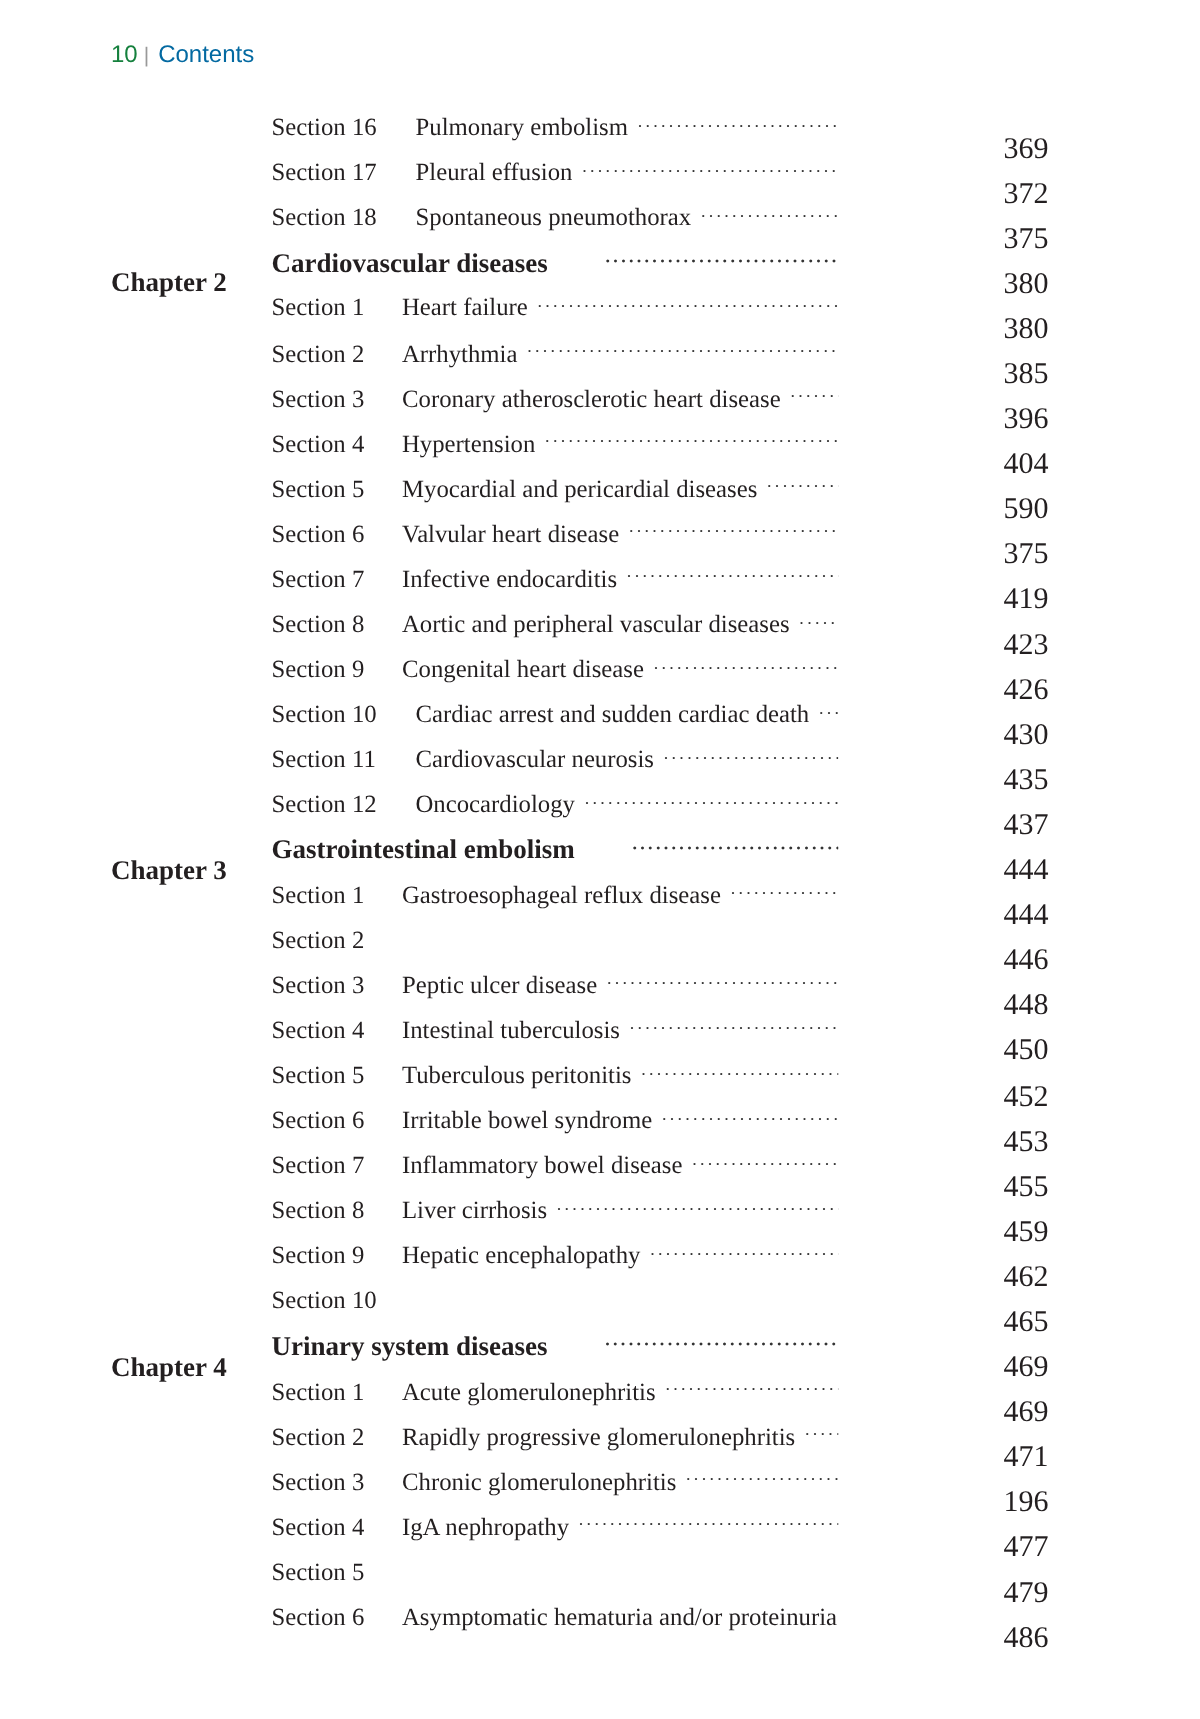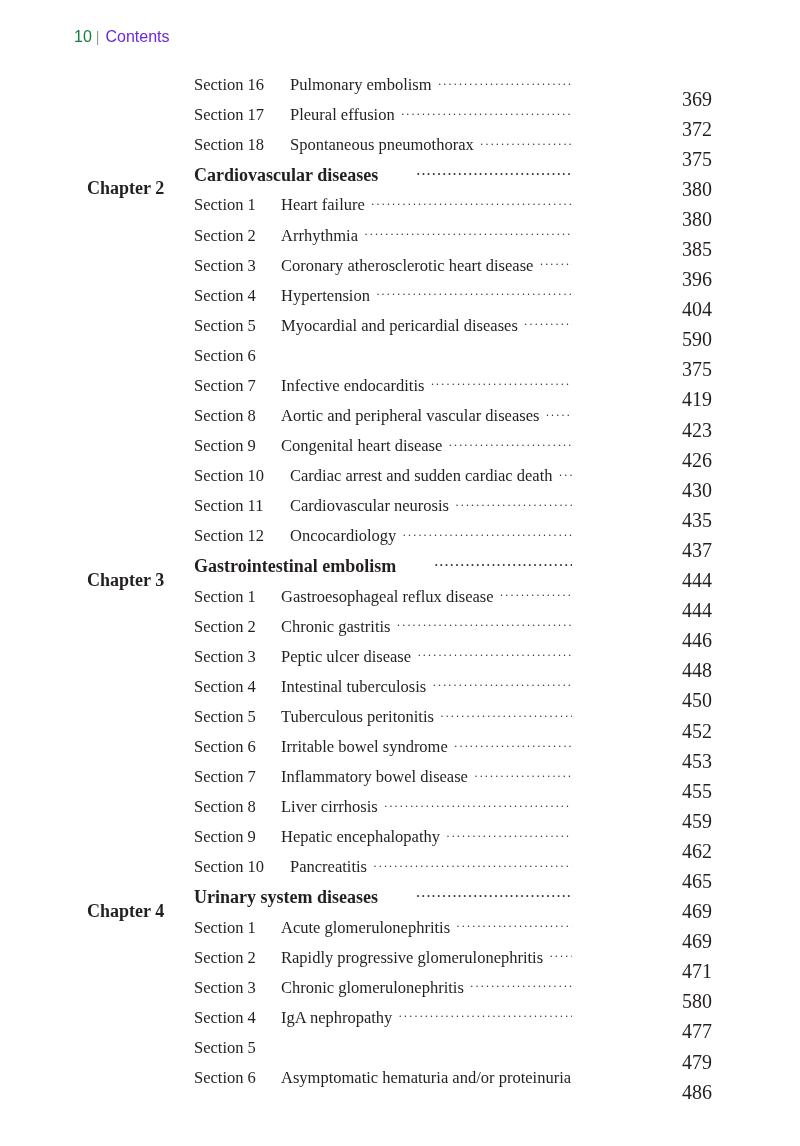--- a/index.html
+++ b/index.html
@@ -1,21 +1,21 @@
 <!DOCTYPE html>
 <html><head>
 <meta charset="utf-8">
 <style>
   html, body { margin: 0; padding: 0; background: #ffffff; }
   body { width: 800px; height: 1146px; position: relative; overflow: hidden; font-family: "Liberation Serif", serif; color: #231f20; }
   .header { position: absolute; left: 74px; top: 28px; font-family: "Liberation Sans", sans-serif; font-size: 16px; color: #333; }
   .header .num { color: #15803d; }
   .header .sep { color: #999; margin: 0 6px 0 4px; font-size: 14px; }
-  .header .title { color: #6d28d9; }
-  .toc { position: absolute; left: 13px; top: 70px; width: 704px; }
+  .header .title { color: #0369a1; }
+  .toc { position: absolute; left: 0; top: 70px; width: 704px; }
   .row { position: relative; height: 30.1px; display: flex; align-items: center; font-size: 16.5px; }
   .row .label { position: absolute; white-space: nowrap; }
   .row.section .label { left: 181px; }
   .row.chapter .label { left: 74px; font-weight: bold; font-size: 18px; margin-top: 27px; }
   .row .title-wrap { position: absolute; left: 268px; right: 145px; display: flex; align-items: center; white-space: nowrap; overflow: hidden; }
   .row.section.wide .title-wrap { left: 277px; justify-content: flex-end; }
   .row.chapter .title-wrap { left: 181px; font-weight: bold; font-size: 18px; gap: 32px; }
   .row .t { flex: 0 0 auto; padding-right: 6px; }
   .row .dots { flex: 1 1 auto; overflow: hidden; letter-spacing: 1.2px; color: #333; font-size: 12px; position: relative; top: -1px; }
   .row .dots::before { content: "··································································································································"; }
@@ -96,20 +96,24 @@
     <div class="row section">
       <span class="label">Section 5</span>
       <span class="title-wrap">
         <span class="t">Myocardial and pericardial diseases</span>
         <span class="dots"></span>
       </span>
       <span class="page">590</span>
     </div>
     <div class="row section">
       <span class="label">Section 6</span>
+      <span class="title-wrap">
+        <span class="t">Valvular heart disease</span>
+        <span class="dots"></span>
+      </span>
       <span class="page">375</span>
     </div>
     <div class="row section">
       <span class="label">Section 7</span>
       <span class="title-wrap">
         <span class="t">Infective endocarditis</span>
         <span class="dots"></span>
       </span>
       <span class="page">419</span>
     </div>
@@ -164,24 +168,20 @@
     <div class="row section">
       <span class="label">Section 1</span>
       <span class="title-wrap">
         <span class="t">Gastroesophageal reflux disease</span>
         <span class="dots"></span>
       </span>
       <span class="page">444</span>
     </div>
     <div class="row section">
       <span class="label">Section 2</span>
-      <span class="title-wrap">
-        <span class="t">Chronic gastritis</span>
-        <span class="dots"></span>
-      </span>
       <span class="page">446</span>
     </div>
     <div class="row section">
       <span class="label">Section 3</span>
       <span class="title-wrap">
         <span class="t">Peptic ulcer disease</span>
         <span class="dots"></span>
       </span>
       <span class="page">448</span>
     </div>
@@ -228,24 +228,20 @@
     <div class="row section">
       <span class="label">Section 9</span>
       <span class="title-wrap">
         <span class="t">Hepatic encephalopathy</span>
         <span class="dots"></span>
       </span>
       <span class="page">462</span>
     </div>
     <div class="row section wide">
       <span class="label">Section 10</span>
-      <span class="title-wrap">
-        <span class="t">Pancreatitis</span>
-        <span class="dots"></span>
-      </span>
       <span class="page">465</span>
     </div>
     <div class="row chapter">
       <span class="label">Chapter 4</span>
       <span class="title-wrap">
         <span class="t">Urinary system diseases</span>
         <span class="dots"></span>
       </span>
       <span class="page">469</span>
     </div>
@@ -264,21 +260,21 @@
         <span class="dots"></span>
       </span>
       <span class="page">471</span>
     </div>
     <div class="row section">
       <span class="label">Section 3</span>
       <span class="title-wrap">
         <span class="t">Chronic glomerulonephritis</span>
         <span class="dots"></span>
       </span>
-      <span class="page">580</span>
+      <span class="page">196</span>
     </div>
     <div class="row section">
       <span class="label">Section 4</span>
       <span class="title-wrap">
         <span class="t">IgA nephropathy</span>
         <span class="dots"></span>
       </span>
       <span class="page">477</span>
     </div>
     <div class="row section">

